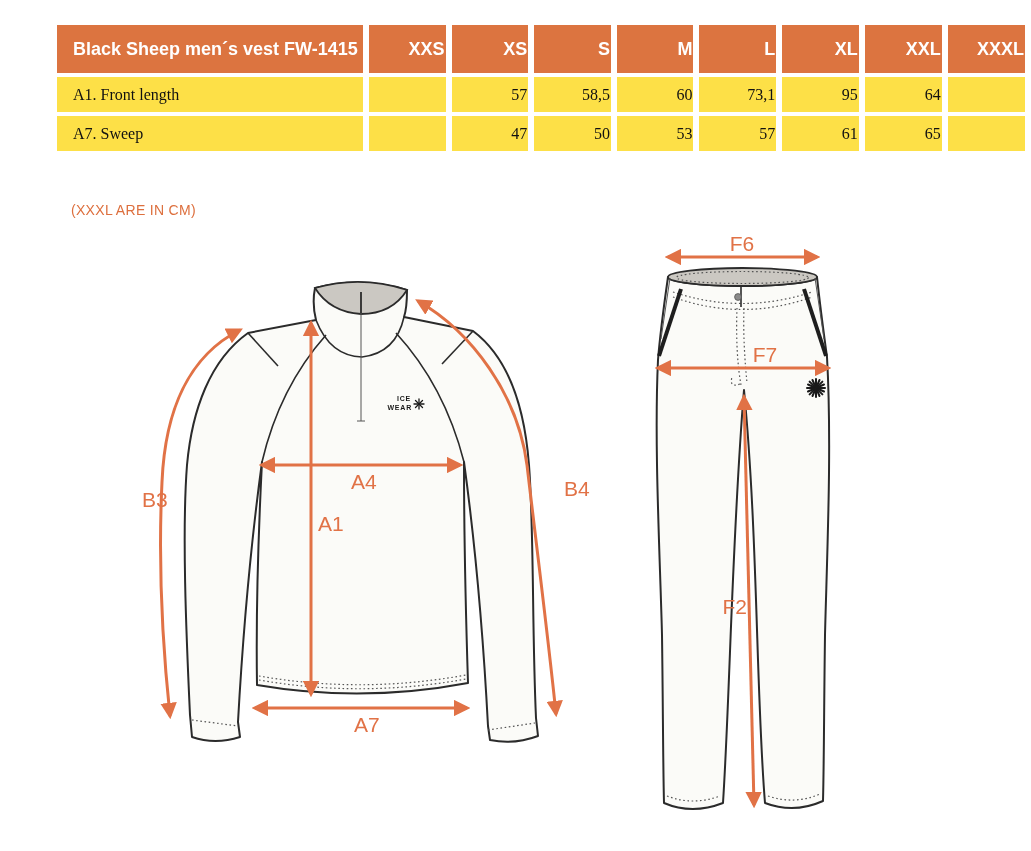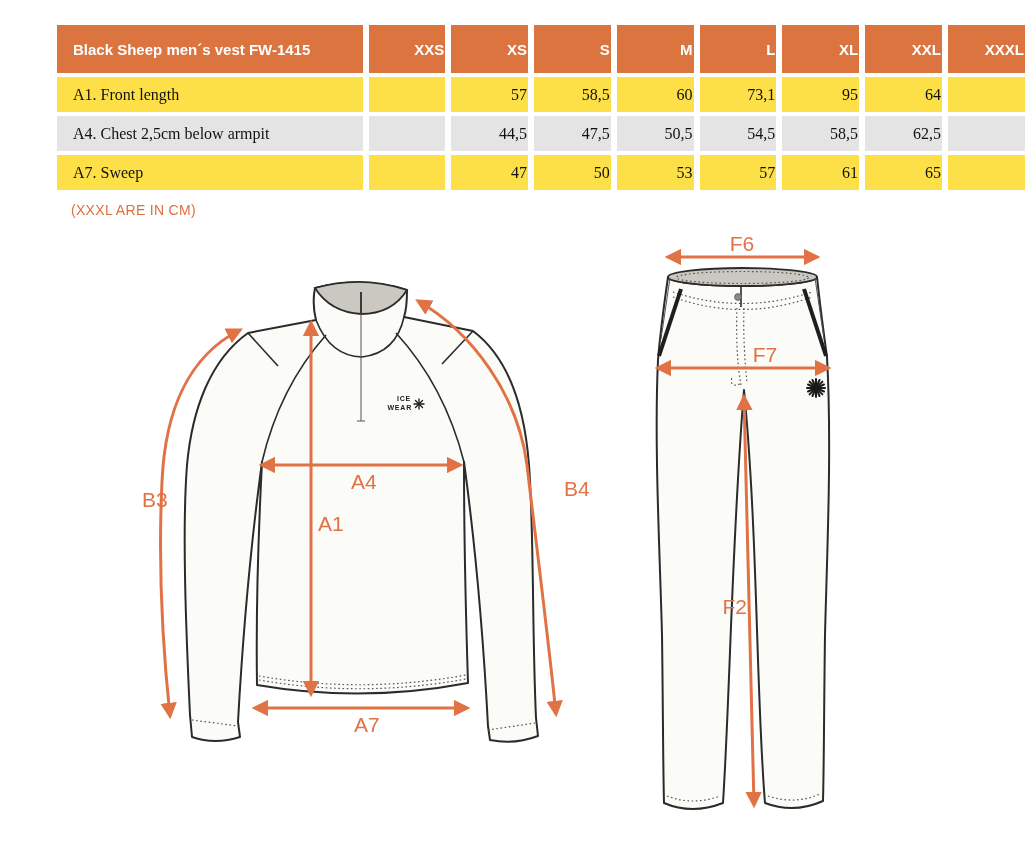--- a/index.html
+++ b/index.html
@@ -5,21 +5,21 @@
   html,body{margin:0;padding:0;background:#ffffff;}
   .page{position:relative;width:1031px;height:851px;background:#ffffff;overflow:hidden;
         font-family:"Liberation Sans",sans-serif;}
 
   
   table.size{position:absolute;left:51px;top:21px;border-collapse:separate;border-spacing:6px 4px;}
   table.size th,table.size td{margin:0;}
   th.lbl,td.lbl{width:295px;text-align:left;padding-left:16px;}
   th.szh,td.val{width:76px;text-align:right;}
   thead th{height:46px;background:#DC7440;color:#ffffff;font-family:"Liberation Sans",sans-serif;
-           font-weight:bold;font-size:15px;vertical-align:middle;}
+           font-weight:bold;font-size:18px;vertical-align:middle;}
   tbody td{height:33px;background:#fde047;font-family:"Liberation Serif",serif;
            font-size:16px;color:#111111;vertical-align:middle;}
   tbody tr.light td{background:#E4E4E4;}
 
   .note{position:absolute;left:71px;top:202px;color:#DD6F3D;font-size:14px;
         letter-spacing:.3px;font-family:"Liberation Sans",sans-serif;}
 
   
   svg.vest {position:absolute;left:130px;top:250px;}
   svg.pants{position:absolute;left:620px;top:235px;}
@@ -59,31 +59,20 @@
         <td class="lbl">A1. Front length</td>
         <td class="val"></td>
         <td class="val">57</td>
         <td class="val">58,5</td>
         <td class="val">60</td>
         <td class="val">73,1</td>
         <td class="val">95</td>
         <td class="val">64</td>
         <td class="val"></td>
       </tr>
-      <tr class="light">
-        <td class="lbl">A4. Chest 2,5cm below armpit</td>
-        <td class="val"></td>
-        <td class="val">44,5</td>
-        <td class="val">47,5</td>
-        <td class="val">50,5</td>
-        <td class="val">54,5</td>
-        <td class="val">58,5</td>
-        <td class="val">62,5</td>
-        <td class="val"></td>
-      </tr>
       <tr class="dark">
         <td class="lbl">A7. Sweep</td>
         <td class="val"></td>
         <td class="val">47</td>
         <td class="val">50</td>
         <td class="val">53</td>
         <td class="val">57</td>
         <td class="val">61</td>
         <td class="val">65</td>
         <td class="val"></td>

